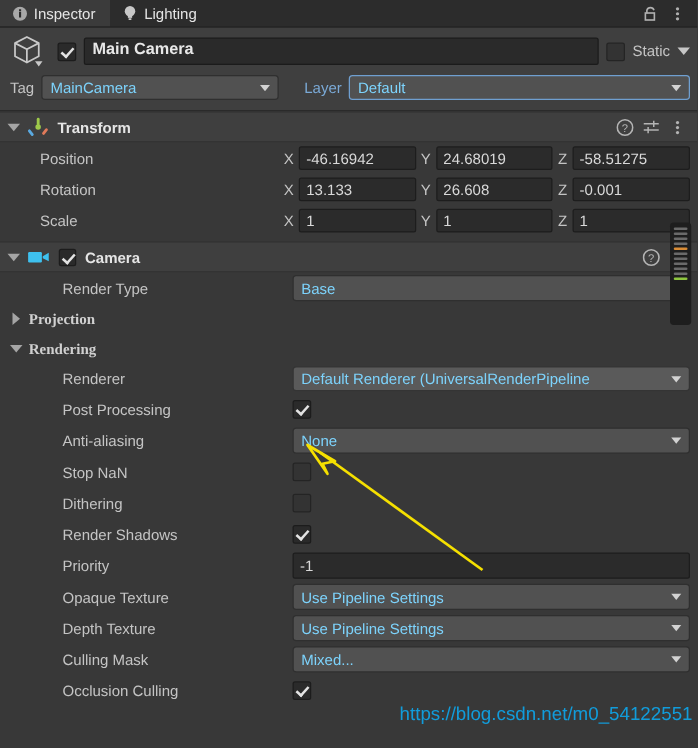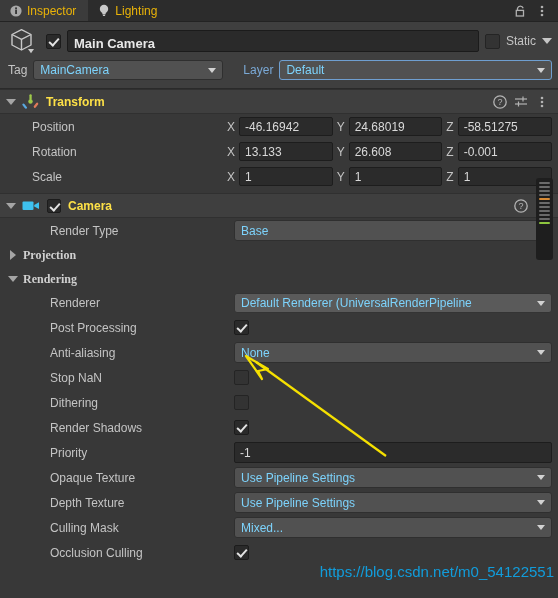--- a/index.html
+++ b/index.html
@@ -26,21 +26,21 @@
     align-items: stretch;
     position: relative;
     border-bottom: 1px solid #232323;
   }
   .tab {
     display: flex;
     align-items: center;
     gap: 5px;
     padding: 0 12px 0 9px;
     font-size: 12px;
-    color: #eab308;
+    color: #e5e5e5;
     cursor: default;
     position: relative;
   }
   .tab.active { background: #3b3b3b; }
   .tab .ticon { display: inline-flex; width: 13px; height: 13px; align-items: center; justify-content: center; }
   .tab-right {
     margin-left: auto;
     display: flex;
     align-items: center;
     gap: 2px;
@@ -87,21 +87,21 @@
   .namefield {
     flex: 1 1 auto;
     height: 22px;
     background: #2a2a2a;
     border: 1px solid #1b1b1b;
     border-radius: 2px;
     color: #e8e8e8;
     font-size: 13px;
     font-weight: bold;
     padding: 0 6px;
-    display: flex; align-items: flex-end;
+    display: flex; align-items: flex-start;
     cursor: text;
   }
   .statics { display: flex; align-items: center; gap: 6px; flex: 0 0 auto; }
   .statics .lbl { color: #c4c4c4; font-size: 12px; }
   .row2 {
     display: flex; align-items: center;
     margin-top: 6px;
     padding-left: 2px;
     gap: 6px;
   }
@@ -142,21 +142,21 @@
     gap: 5px;
   }
   .foldout {
     width: 13px; height: 13px;
     flex: 0 0 13px;
     display: flex; align-items: center; justify-content: center;
     cursor: default;
   }
   .tri-down { width:0;height:0;border-left:5px solid transparent;border-right:5px solid transparent;border-top:6px solid #a5a5a5; }
   .tri-right { width:0;height:0;border-top:5px solid transparent;border-bottom:5px solid transparent;border-left:6px solid #a5a5a5; }
-  .comptitle { font-weight: bold; font-size: 12px; color: #fde047; margin-left: 2px; }
+  .comptitle { font-weight: bold; font-size: 12px; color: #e5e5e5; margin-left: 2px; }
   .comphead .right { margin-left: auto; display: flex; align-items: center; gap: 1px; }
 
   
   .body { background: #383838; }
   .prow {
     display: flex; align-items: center;
     height: 25px;
     padding-left: 32px;
     padding-right: 6px;
   }

